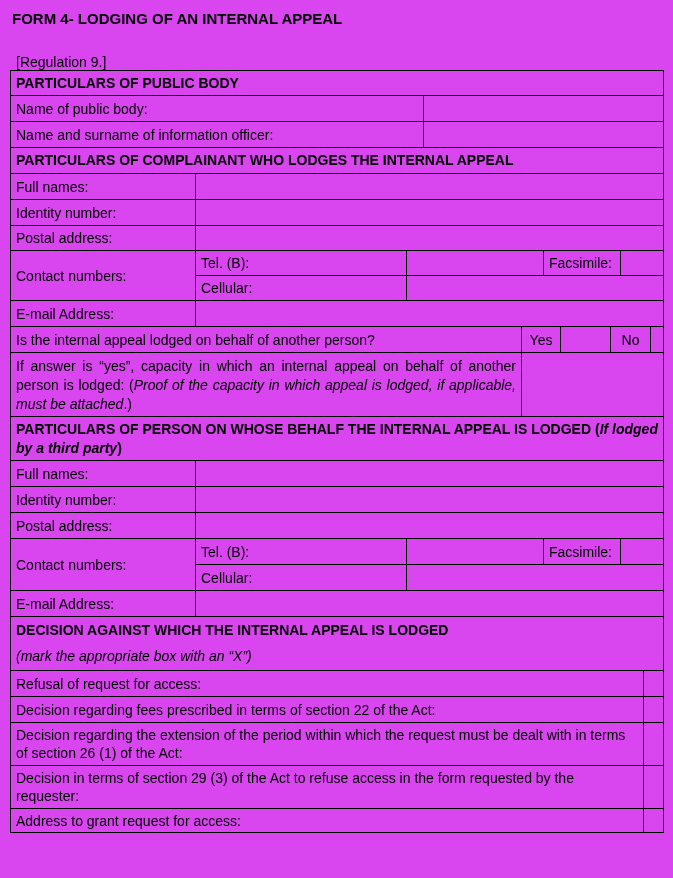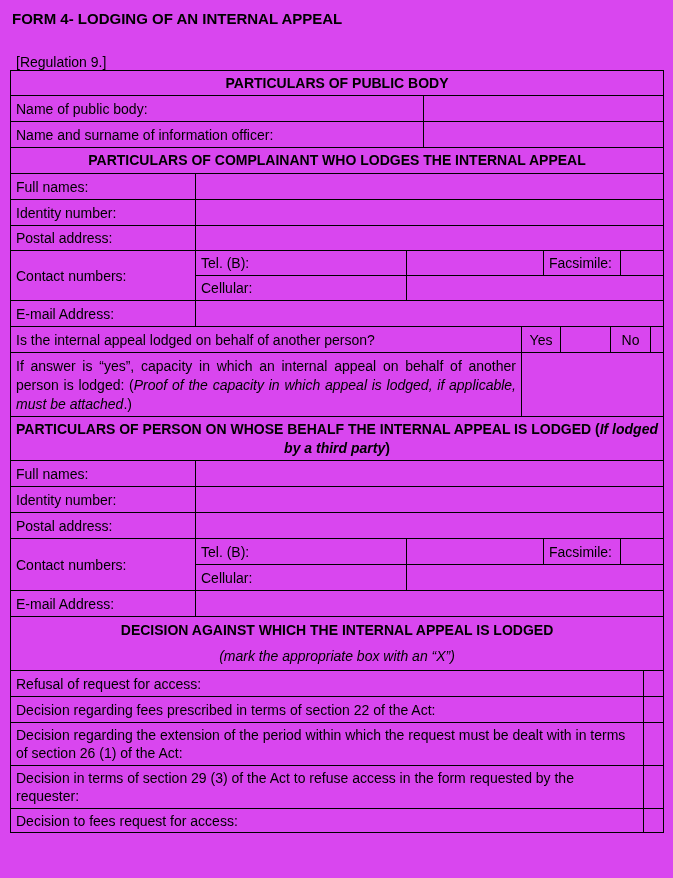--- a/index.html
+++ b/index.html
@@ -35,21 +35,20 @@
     width: 653px;
   }
   td {
     border: 1px solid #000;
     padding: 2px 5px;
     vertical-align: middle;
     overflow: hidden;
     line-height: 18px;
   }
   td.hdr {
-    text-align: center;
     font-weight: bold;
     line-height: 19px;
   }
   td.justify {
     text-align: justify;
     line-height: 19px;
     vertical-align: top;
     padding-top: 4px;
   }
   td.center { text-align: center; }
@@ -194,19 +193,19 @@
     </tr>
     <tr class="r43">
       <td colspan="9">Decision regarding the extension of the period within which the request must be dealt with in terms of section 26 (1) of the Act:</td>
       <td colspan="2"></td>
     </tr>
     <tr class="r43">
       <td colspan="9">Decision in terms of section 29 (3) of the Act to refuse access in the form requested by the requester:</td>
       <td colspan="2"></td>
     </tr>
     <tr class="r24">
-      <td colspan="9">Decision to fees request for access:</td>
+      <td colspan="9">Address to grant request for access:</td>
       <td colspan="2"></td>
     </tr>
   </tbody>
     </table>
 
 </div>
 
 </body></html>

